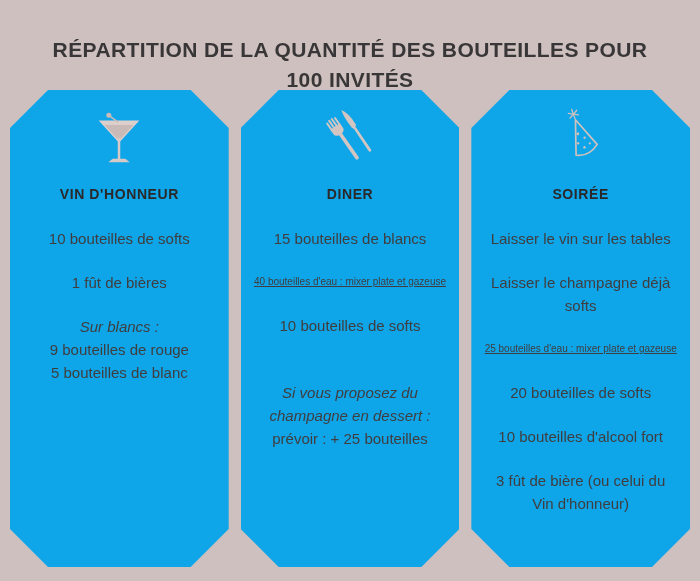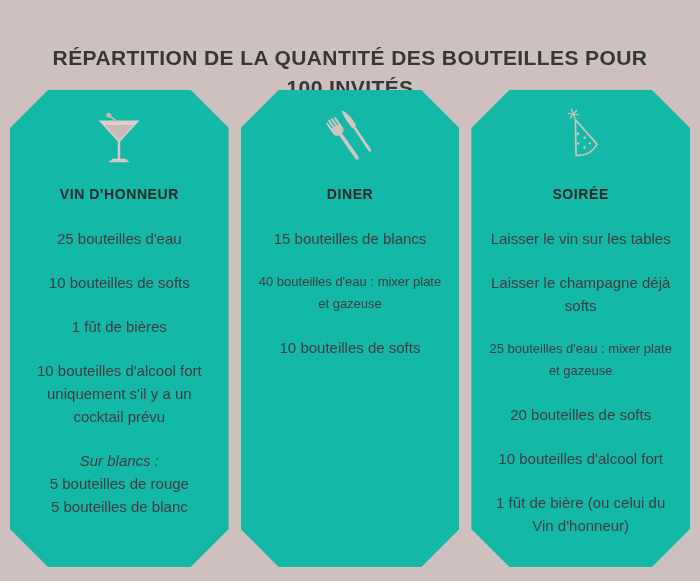--- a/index.html
+++ b/index.html
@@ -5,38 +5,38 @@
   * { margin: 0; padding: 0; box-sizing: border-box; }
   html, body { width: 700px; height: 581px; }
   body {
     background: #cdc0bf;
     font-family: "Liberation Sans", sans-serif;
     position: relative;
     overflow: hidden;
   }
   .page-title {
     padding-top: 27px;
-    margin: 16px auto;
+    margin: 8px auto;
     max-width: 625px;
     text-align: center;
     font-size: 21px;
     font-weight: bold;
     letter-spacing: 0.4px;
     line-height: 30px;
     color: #393638;
   }
   .cards-row {
     position: absolute;
     top: 90px; left: 10px; right: 10px; bottom: 14px;
     display: flex;
     gap: 12px;
   }
   .card {
     flex: 1 1 0;
-    background: #14b8a6;
+    background: #0ea5e9;
     clip-path: polygon(38px 0, calc(100% - 38px) 0, 100% 38px,
                        100% calc(100% - 38px), calc(100% - 38px) 100%,
                        38px 100%, 0 calc(100% - 38px), 0 38px);
     display: flex;
     flex-direction: column;
     align-items: center;
     text-align: center;
     padding: 8px 12px;
     color: #413d3e;
   }
@@ -53,21 +53,21 @@
     letter-spacing: 0.6px;
     color: #2b282a;
     margin-top: 12px;
   }
   .items { width: 100%; margin-top: 4px; }
   .item {
     margin-top: 21px;
     font-size: 15px;
     line-height: 23px;
   }
-  .item.small { font-size: 13px; line-height: 22px; }
+  .item.small { font-size: 10px; line-height: 22px; text-decoration: underline; }
   .line.italic, .item.italic { font-style: italic; }
 </style>
 </head>
 <body>
 
 <h1 class="page-title">RÉPARTITION DE LA QUANTITÉ DES BOUTEILLES POUR 100 INVITÉS</h1>
 
 <div class="cards-row">
 
   <div class="card">
@@ -76,27 +76,25 @@
         <polygon points="11,14 53,14 32,37" fill="#dccfcc"></polygon>
         <polygon points="17,18.5 47,18.5 32,34.5" fill="#c9bab8"></polygon>
         <rect x="30.7" y="32" width="2.6" height="23" fill="#d6c9c6"></rect>
         <path d="M21 57 L43 57 L38.5 53.5 L25.5 53.5 Z" fill="#d6c9c6"></path>
         <line x1="20" y1="7.5" x2="31" y2="15.5" stroke="#c9bab8" stroke-width="1.6"></line>
         <circle cx="21.5" cy="8.5" r="2.6" fill="#c9bab8"></circle>
       </svg>
     </div>
     <div class="card-heading">VIN D'HONNEUR</div>
     <div class="items">
-      <div class="item">25 bouteilles d'eau</div>
       <div class="item">10 bouteilles de softs</div>
       <div class="item">1 fût de bières</div>
-      <div class="item">10 bouteilles d'alcool fort uniquement s'il y a un cocktail prévu</div>
       <div class="item">
         <div class="line italic">Sur blancs :</div>
-        <div class="line">5 bouteilles de rouge</div>
+        <div class="line">9 bouteilles de rouge</div>
         <div class="line">5 bouteilles de blanc</div>
       </div>
     </div>
   </div>
 
   <div class="card">
     <div class="icon-wrap">
       <svg width="64" height="64" viewBox="0 0 64 64" aria-hidden="true">
         <g transform="rotate(-35 32 32)" fill="#d3c6c2">
           <rect x="20.6" y="6" width="2" height="11" rx="1"></rect>
@@ -107,20 +105,24 @@
           <path d="M41 4 Q45.6 11 44.6 24.5 L40.6 27.5 L39.4 24 Q38.8 10 41 4 Z"></path>
           <path d="M40.4 27 L43 26 L42.6 53 Q42.6 55 41.2 55 Q39.8 55 39.8 53 Z"></path>
         </g>
       </svg>
     </div>
     <div class="card-heading">DINER</div>
     <div class="items">
       <div class="item">15 bouteilles de blancs</div>
       <div class="item small">40 bouteilles d'eau : mixer plate et gazeuse</div>
       <div class="item">10 bouteilles de softs</div>
+      <div class="item" style="margin-top:44px;">
+        <div class="line italic">Si vous proposez du champagne en dessert :</div>
+        <div class="line">prévoir : + 25 bouteilles</div>
+      </div>
     </div>
   </div>
 
   <div class="card">
     <div class="icon-wrap">
       <svg width="64" height="64" viewBox="0 0 64 64" aria-hidden="true">
         <g transform="rotate(-20 32 32)" stroke="#cfc1be" fill="none" stroke-width="1.7">
           <path d="M33 13 L21.5 46.5 Q33.5 52.5 45 43.5 Z" stroke-linejoin="round"></path>
           <g stroke-width="1.3" stroke-linecap="round">
             <line x1="33" y1="12" x2="33" y2="2"></line>
@@ -137,17 +139,17 @@
         </g>
       </svg>
     </div>
     <div class="card-heading">SOIRÉE</div>
     <div class="items">
       <div class="item">Laisser le vin sur les tables</div>
       <div class="item">Laisser le champagne déjà softs</div>
       <div class="item small">25 bouteilles d'eau : mixer plate et gazeuse</div>
       <div class="item">20 bouteilles de softs</div>
       <div class="item">10 bouteilles d'alcool fort</div>
-      <div class="item">1 fût de bière (ou celui du Vin d'honneur)</div>
+      <div class="item">3 fût de bière (ou celui du Vin d'honneur)</div>
     </div>
   </div>
 
 </div>
 
 </body></html>

